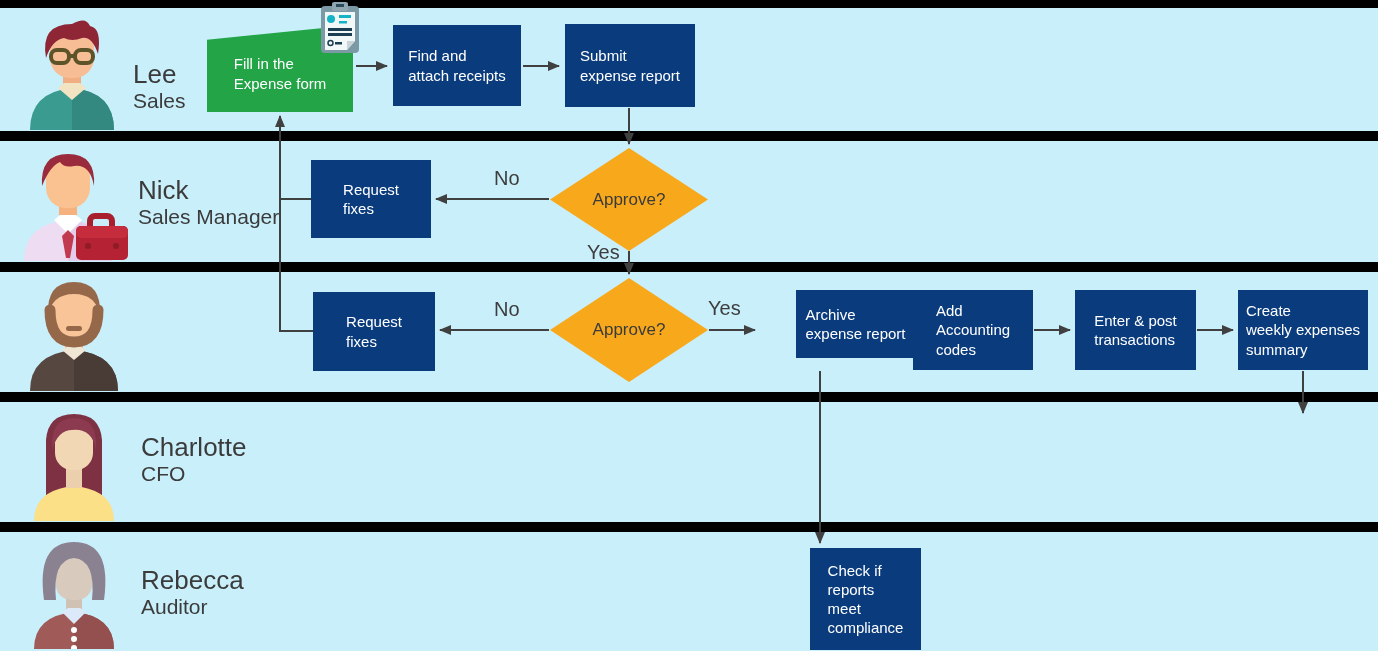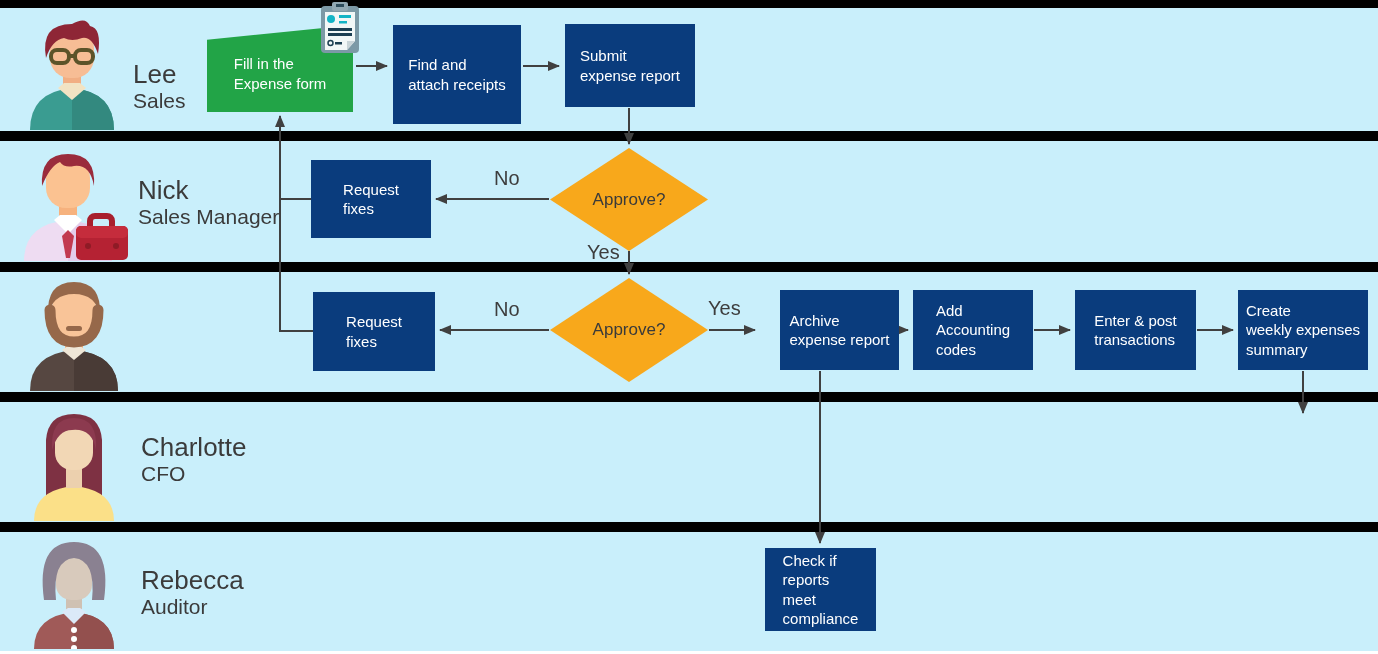--- a/index.html
+++ b/index.html
@@ -139,39 +139,39 @@
     <span class="ename">Charlotte</span>
     <span class="erole">CFO</span>
   </div>
   <div class="lane-label" style="left:141px;top:565px">
     <span class="ename">Rebecca</span>
     <span class="erole">Auditor</span>
   </div>
 
   <div class="process green" style="left:207px;top:25px;width:146px;height:87px;clip-path:polygon(0 17%,100% 0,100% 100%,0 100%);padding-top:10px">Fill in the
 Expense form</div>
-  <div class="process" style="left:393px;top:25px;width:128px;height:99px">Find and
+  <div class="process" style="left:393px;top:25px;width:128px;height:81px">Find and
 attach receipts</div>
   <div class="process" style="left:565px;top:24px;width:130px;height:83px">Submit
 expense report</div>
   <div class="process" style="left:311px;top:160px;width:120px;height:78px">Request
 fixes</div>
   <div class="process" style="left:313px;top:292px;width:122px;height:79px">Request
 fixes</div>
-  <div class="process" style="left:780px;top:290px;width:119px;height:80px">Archive
+  <div class="process" style="left:796px;top:290px;width:119px;height:68px">Archive
 expense report</div>
   <div class="process" style="left:913px;top:290px;width:120px;height:80px">Add
 Accounting
 codes</div>
   <div class="process" style="left:1075px;top:290px;width:121px;height:80px">Enter &amp; post
 transactions</div>
   <div class="process" style="left:1238px;top:290px;width:130px;height:80px">Create
 weekly expenses
 summary</div>
-  <div class="process" style="left:765px;top:548px;width:111px;height:83px">Check if
+  <div class="process" style="left:810px;top:548px;width:111px;height:102px">Check if
 reports
 meet
 compliance</div>
 
   <div class="decision" style="left:550px;top:148px;width:158px;height:103px">Approve?</div>
   <div class="decision" style="left:550px;top:278px;width:158px;height:104px">Approve?</div>
 
   <div class="edge-label" style="left:494px;top:167px">No</div>
   <div class="edge-label" style="left:587px;top:241px">Yes</div>
   <div class="edge-label" style="left:494px;top:298px">No</div>

